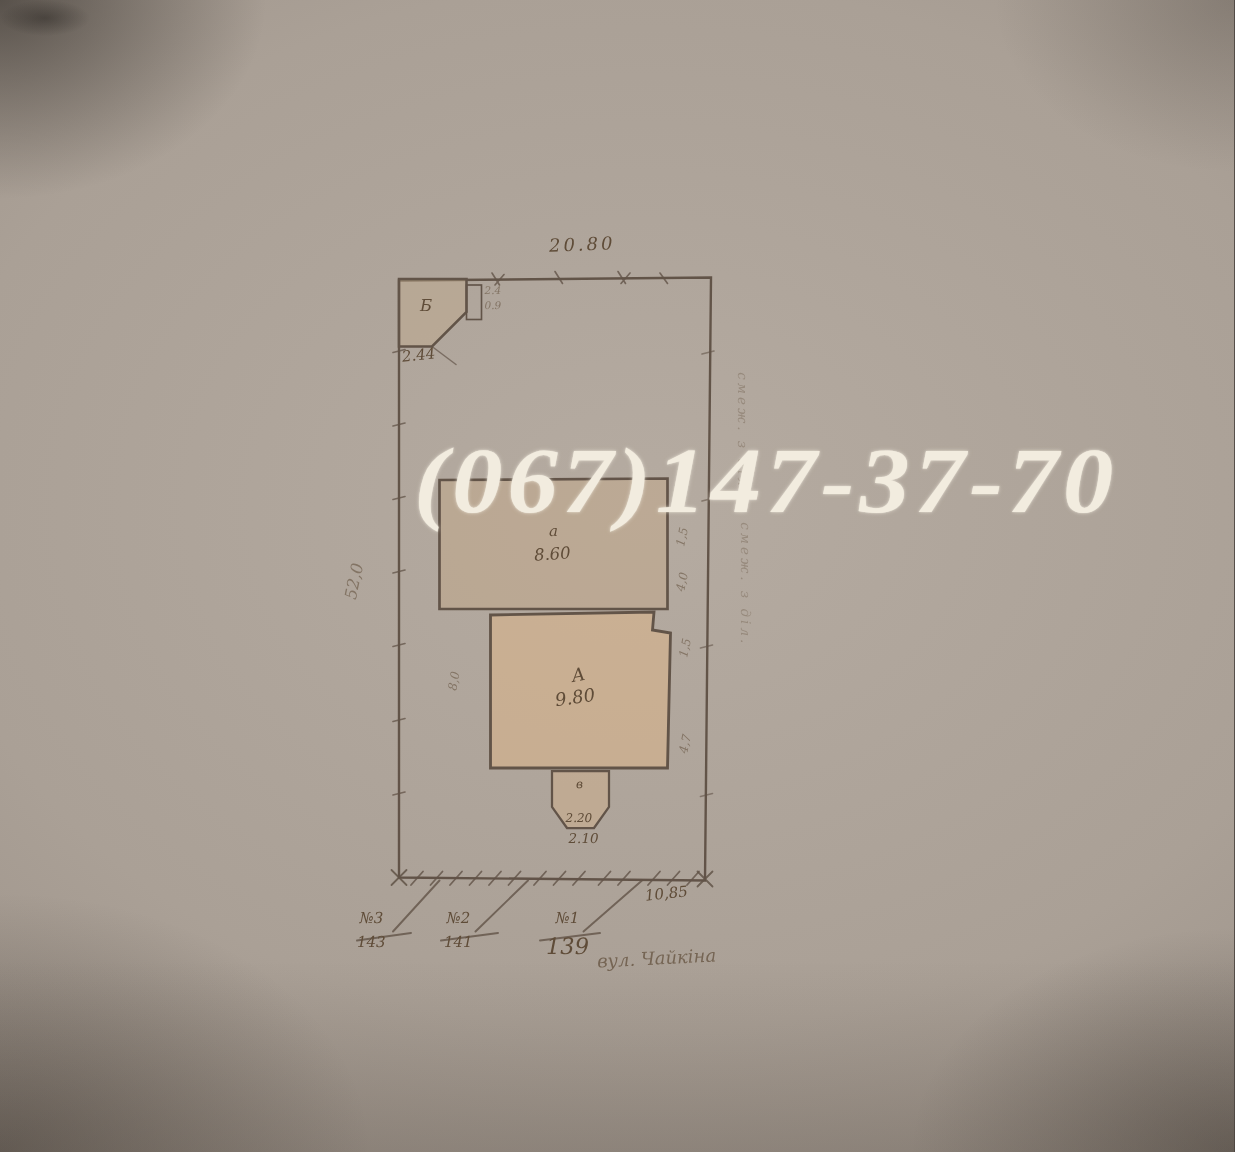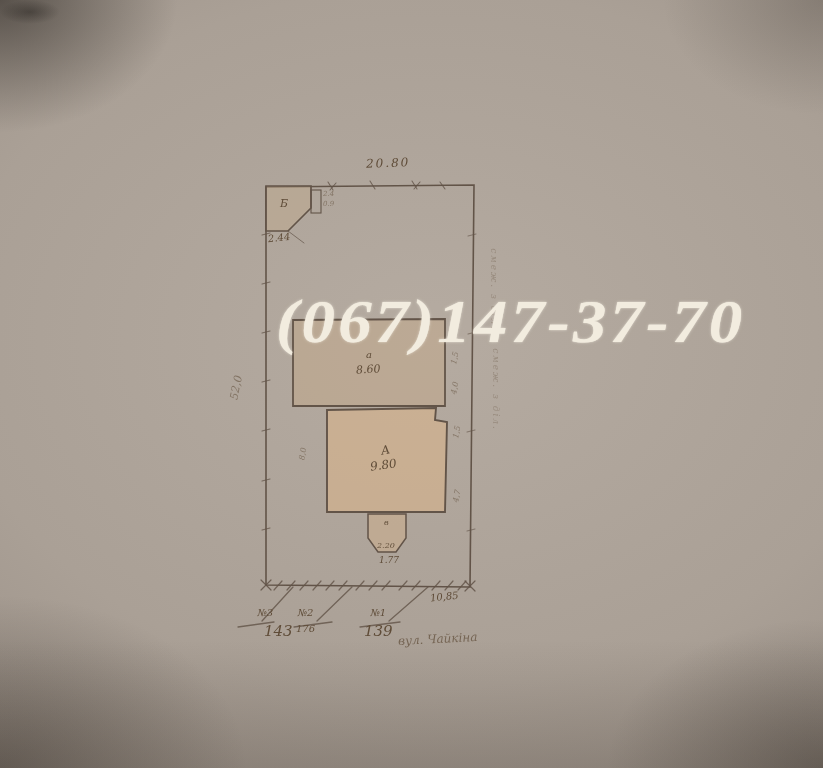--- a/index.html
+++ b/index.html
@@ -126,37 +126,37 @@
   <div class="lbl faint" style="left:323px;top:201px;font-size:7px;">0.9</div>
 
   <div class="lbl" style="left:366px;top:350px;font-size:10px;">а</div>
   <div class="lbl" style="left:356px;top:364px;font-size:11px;transform:rotate(-4deg);">8.60</div>
 
   <div class="lbl" style="left:381px;top:444px;font-size:12px;transform:rotate(-10deg);">А</div>
   <div class="lbl" style="left:370px;top:459px;font-size:12px;transform:rotate(-8deg);">9.80</div>
 
   <div class="lbl" style="left:384px;top:519px;font-size:8px;">в</div>
   <div class="lbl" style="left:377px;top:542px;font-size:8px;">2.20</div>
-  <div class="lbl" style="left:379px;top:556px;font-size:9px;">1.77</div>
+  <div class="lbl" style="left:379px;top:556px;font-size:9px;">2.10</div>
 
   <div class="lbl faint" style="left:297px;top:450px;font-size:8px;transform:rotate(-80deg);">8,0</div>
   <div class="lbl faint" style="left:449px;top:354px;font-size:8px;transform:rotate(-78deg);">1,5</div>
   <div class="lbl faint" style="left:449px;top:384px;font-size:8px;transform:rotate(-78deg);">4,0</div>
   <div class="lbl faint" style="left:451px;top:428px;font-size:8px;transform:rotate(-78deg);">1,5</div>
   <div class="lbl faint" style="left:451px;top:492px;font-size:8px;transform:rotate(-78deg);">4,7</div>
 
   <div class="lbl" style="left:430px;top:592px;font-size:10px;transform:rotate(-6deg);">10,85</div>
 
   <div class="frac" style="left:238px;top:608px;">
     <div class="lbl num" style="position:static;font-size:10px;">№3</div>
-    <div class="lbl den" style="position:static;font-size:15px;margin-top:6px;margin-left:26px;">143</div>
+    <div class="lbl den" style="position:static;font-size:10px;margin-top:6px;">143</div>
   </div>
   <div class="frac" style="left:296px;top:608px;">
     <div class="lbl num" style="position:static;font-size:10px;">№2</div>
-    <div class="lbl den" style="position:static;font-size:10px;margin-top:6px;">176</div>
+    <div class="lbl den" style="position:static;font-size:10px;margin-top:6px;">141</div>
   </div>
   <div class="frac" style="left:364px;top:608px;">
     <div class="lbl num" style="position:static;font-size:10px;">№1</div>
     <div class="lbl den" style="position:static;font-size:15px;margin-top:6px;">139</div>
   </div>
 
   <div class="lbl" style="left:398px;top:633px;font-size:12px;transform:rotate(-3deg);opacity:.7;">вул. Чайкіна</div>
 
   <div class="lbl vfaint" style="left:452px;top:285px;font-size:9px;letter-spacing:2px;transform:rotate(90deg);transform-origin:center;">смеж. з діл.</div>
   <div class="lbl vfaint" style="left:454px;top:385px;font-size:9px;letter-spacing:2px;transform:rotate(90deg);transform-origin:center;">смеж. з діл.</div>

